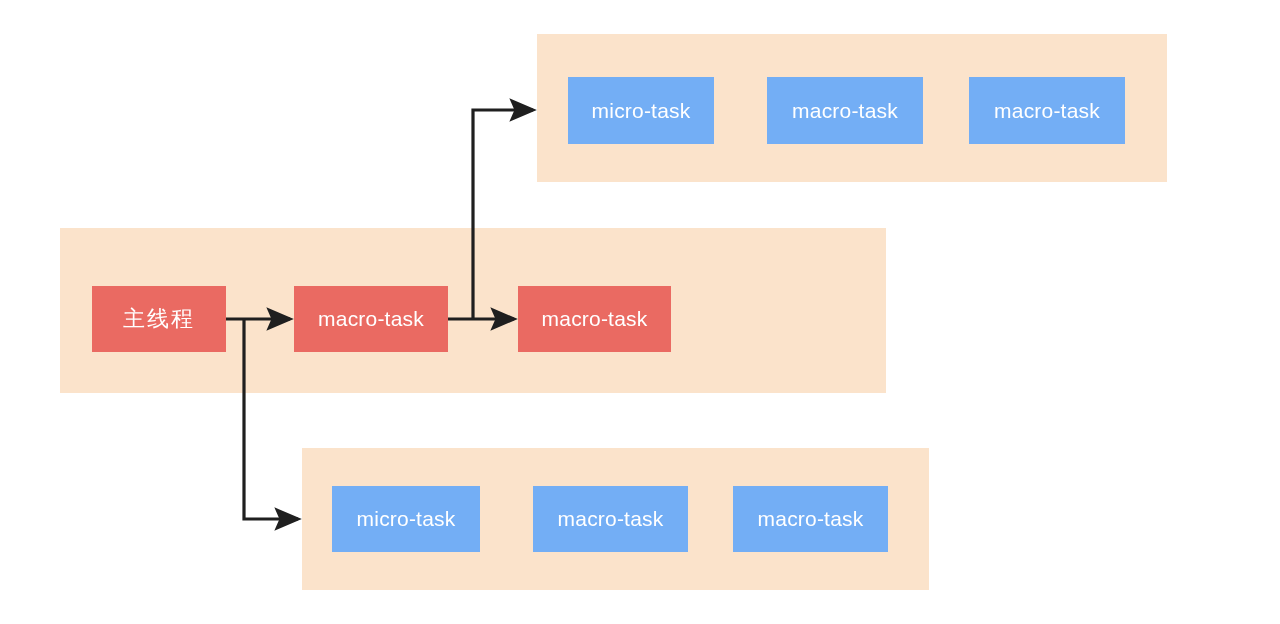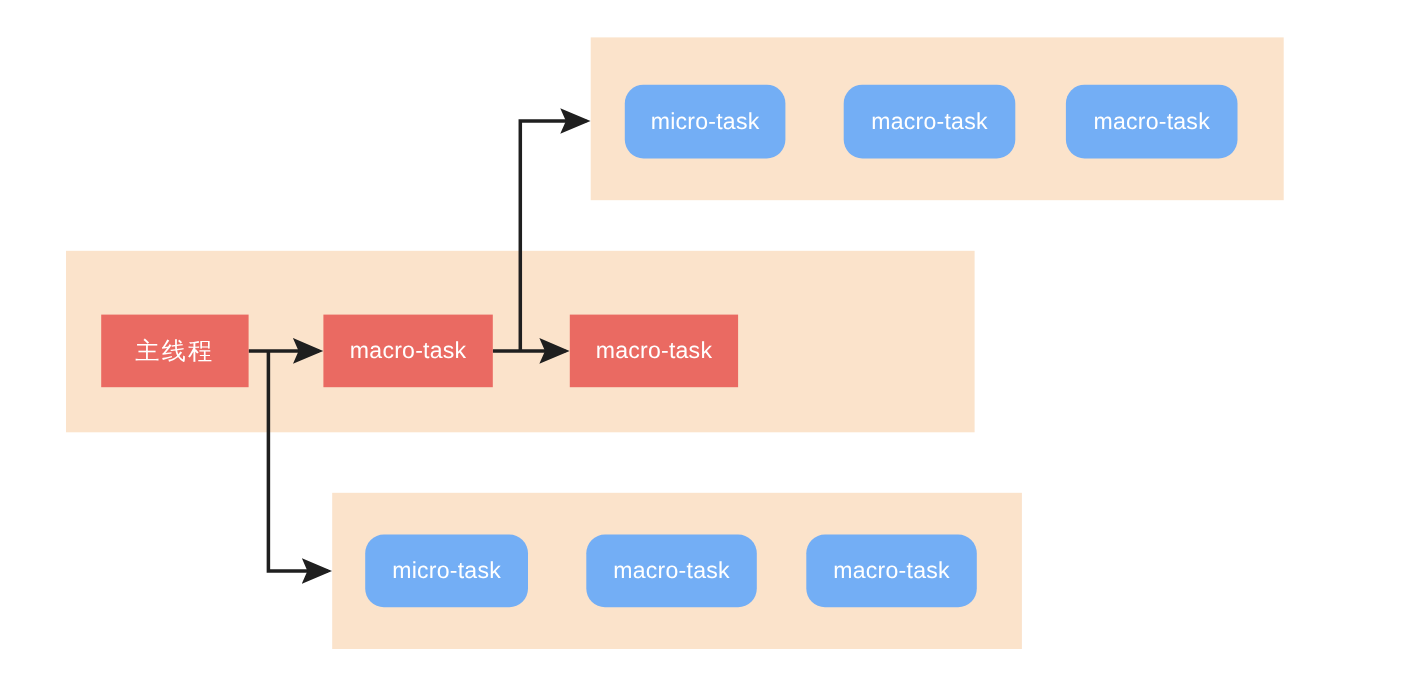--- a/index.html
+++ b/index.html
@@ -29,21 +29,20 @@
     align-items: center;
     justify-content: center;
     color: #ffffff;
     font-size: 21px;
     font-weight: 400;
     letter-spacing: 0.2px;
     white-space: nowrap;
   }
   .task-box.blue {
     background: #73AEF5;
-    border-radius: 17px;
   }
   .task-box.red {
     background: #EA6A62;
   }
   .task-box.cjk {
     font-size: 22px;
     letter-spacing: 2px;
   }
   svg.edges {
     position: absolute;

